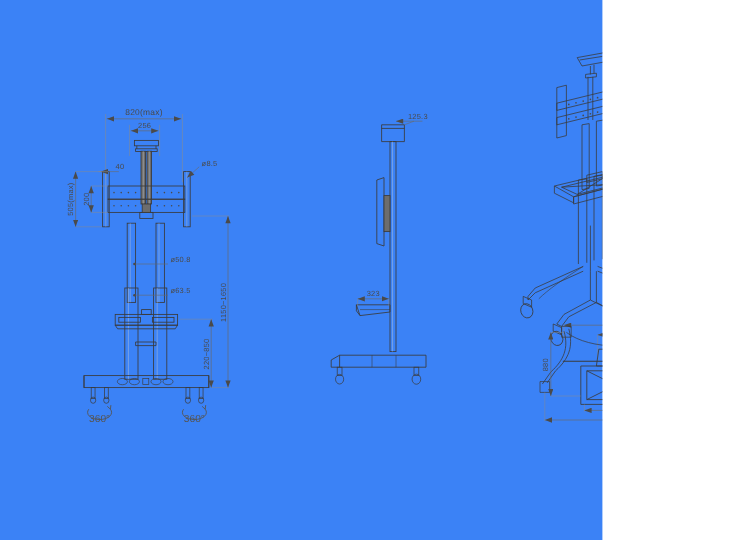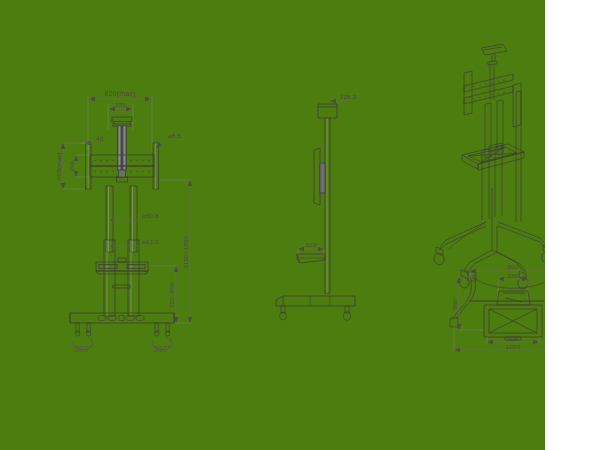--- a/index.html
+++ b/index.html
@@ -2,22 +2,22 @@
 <html><head>
 <meta charset="utf-8">
 <style>
   html,body{margin:0;padding:0;background:#ffffff;}
   body{
     font-family:"Liberation Sans", sans-serif;
     -webkit-font-smoothing:antialiased;
   }
   #sheet{
     position:relative;
-    width:545px;height:450px;
-    background:#4d7c0f;
+    width:502px;height:450px;
+    background:#3b82f6;
     overflow:hidden;
   }
   #sheet svg{display:block;position:absolute;left:0;top:0;}
   .dimtxt{
     font-family:"Liberation Sans", sans-serif;
     font-size:7px;
     fill:#4a4a4a;
     letter-spacing:.2px;
   }
   .dimtxt.sm{font-size:6.2px;}

